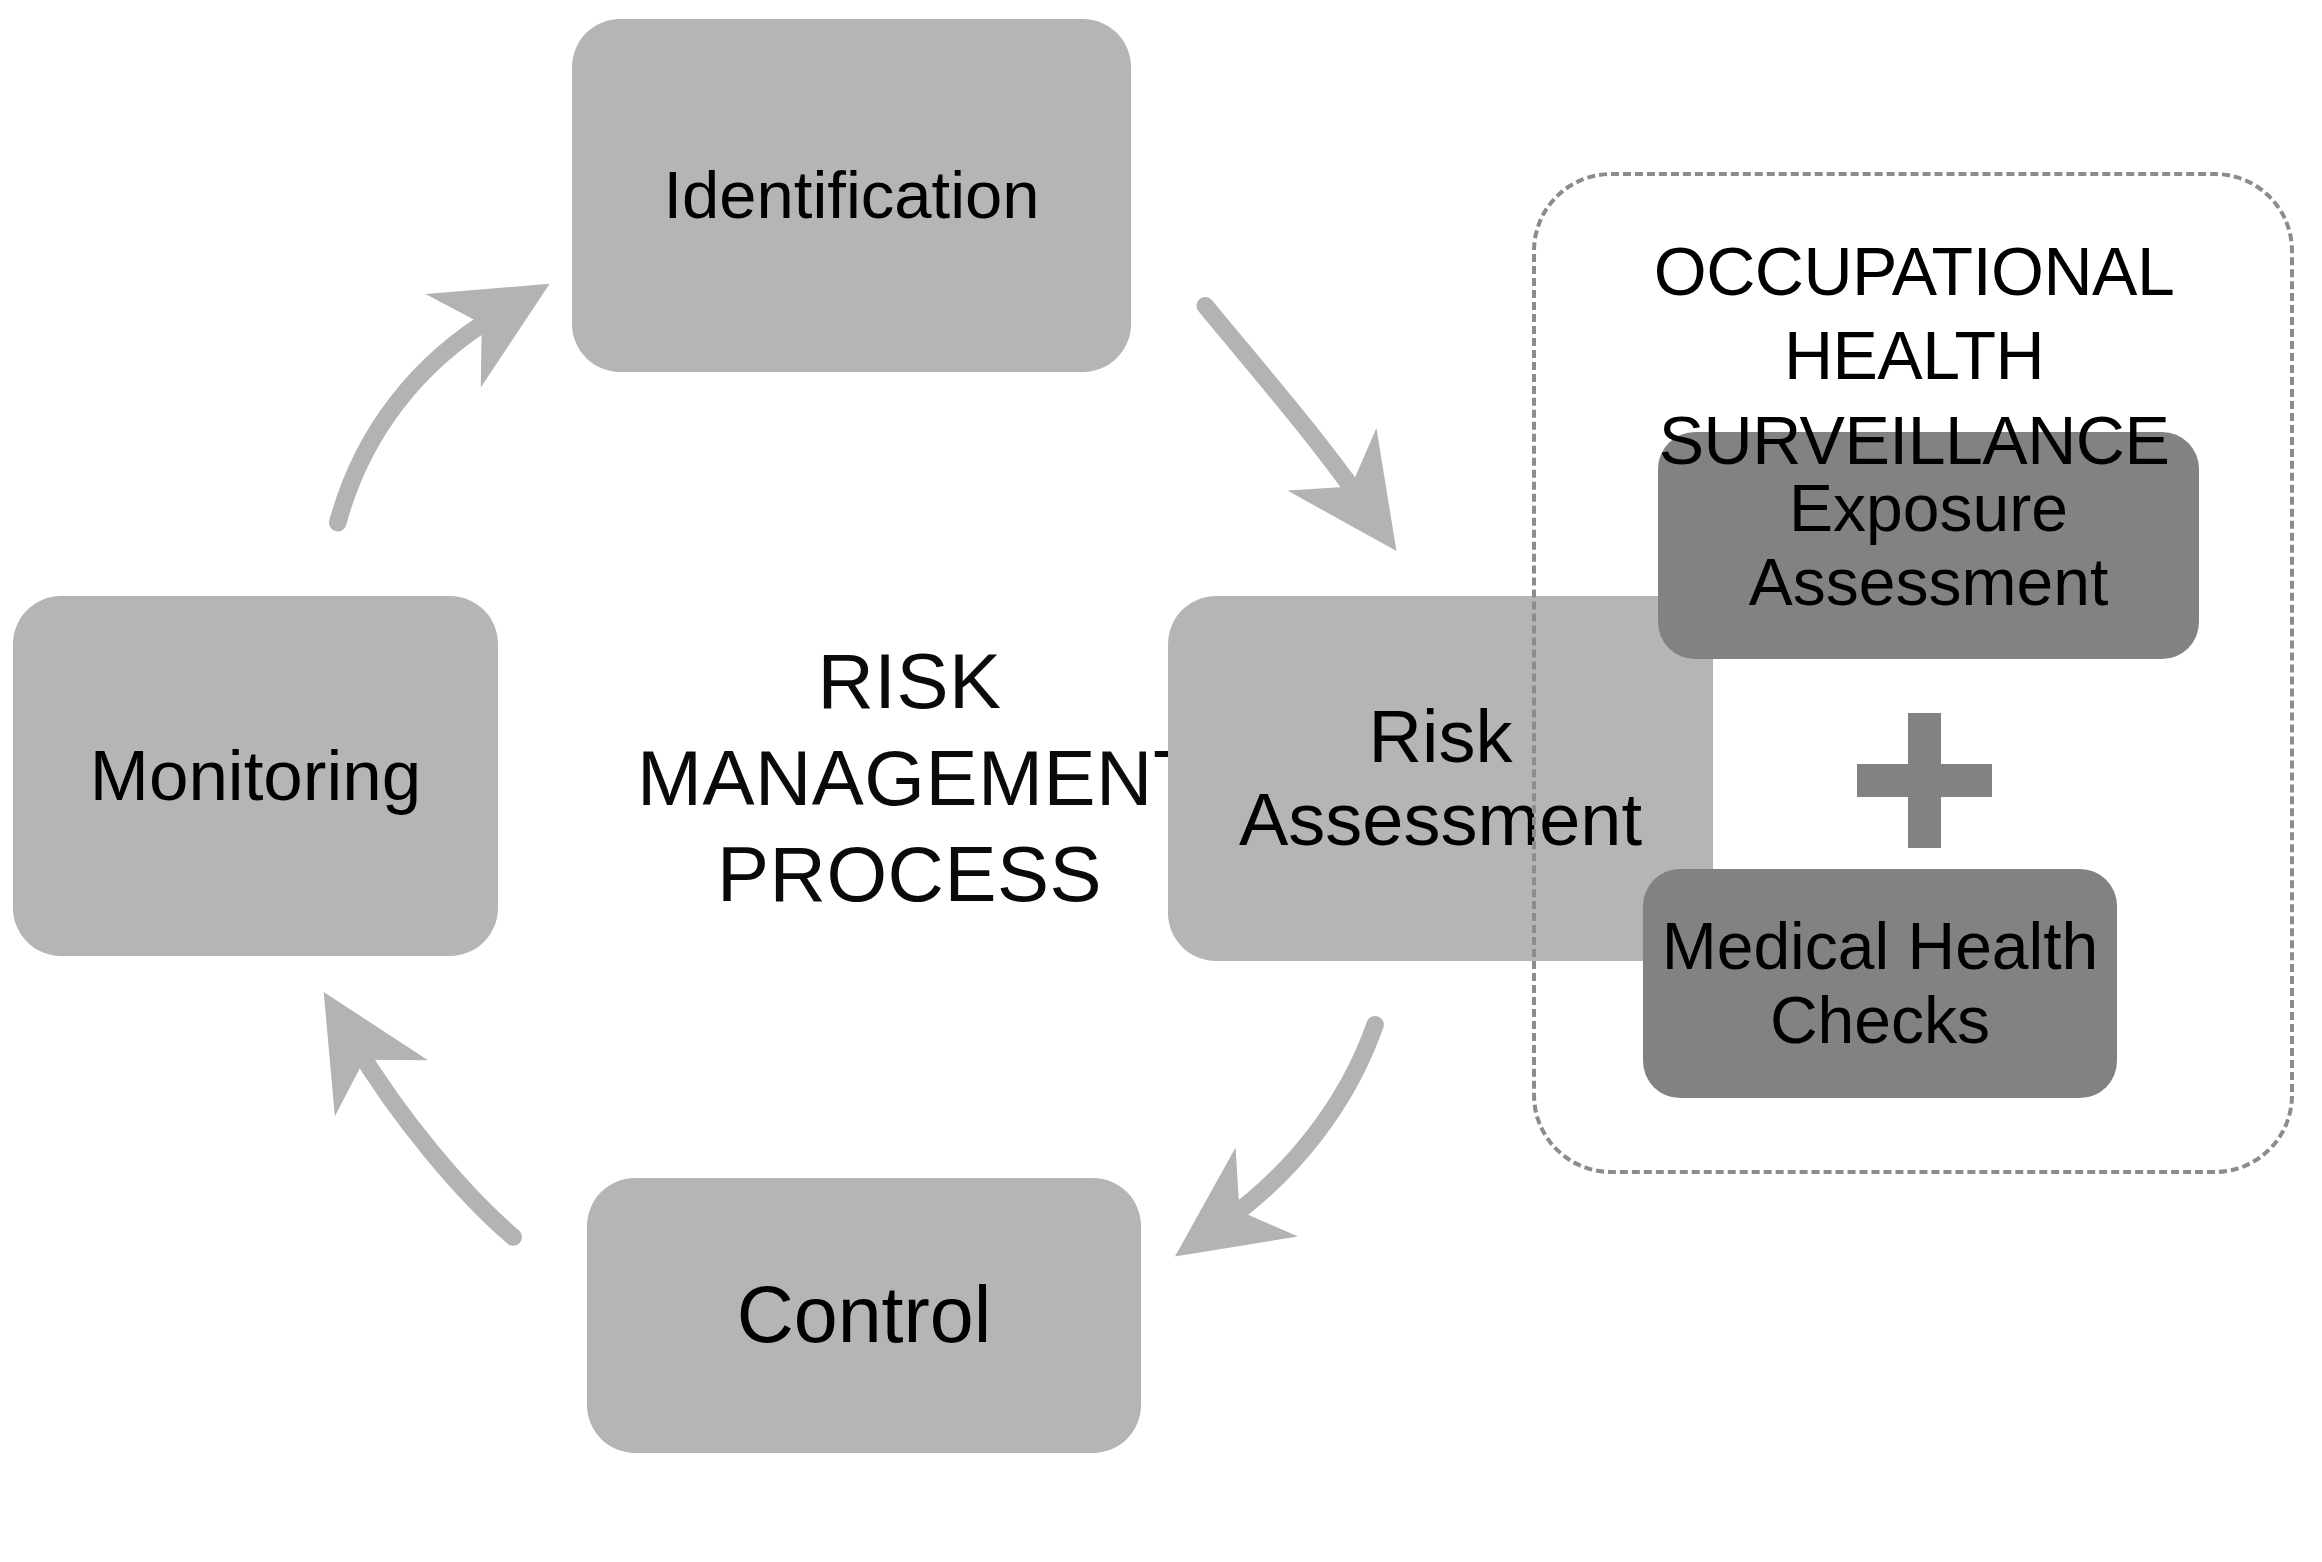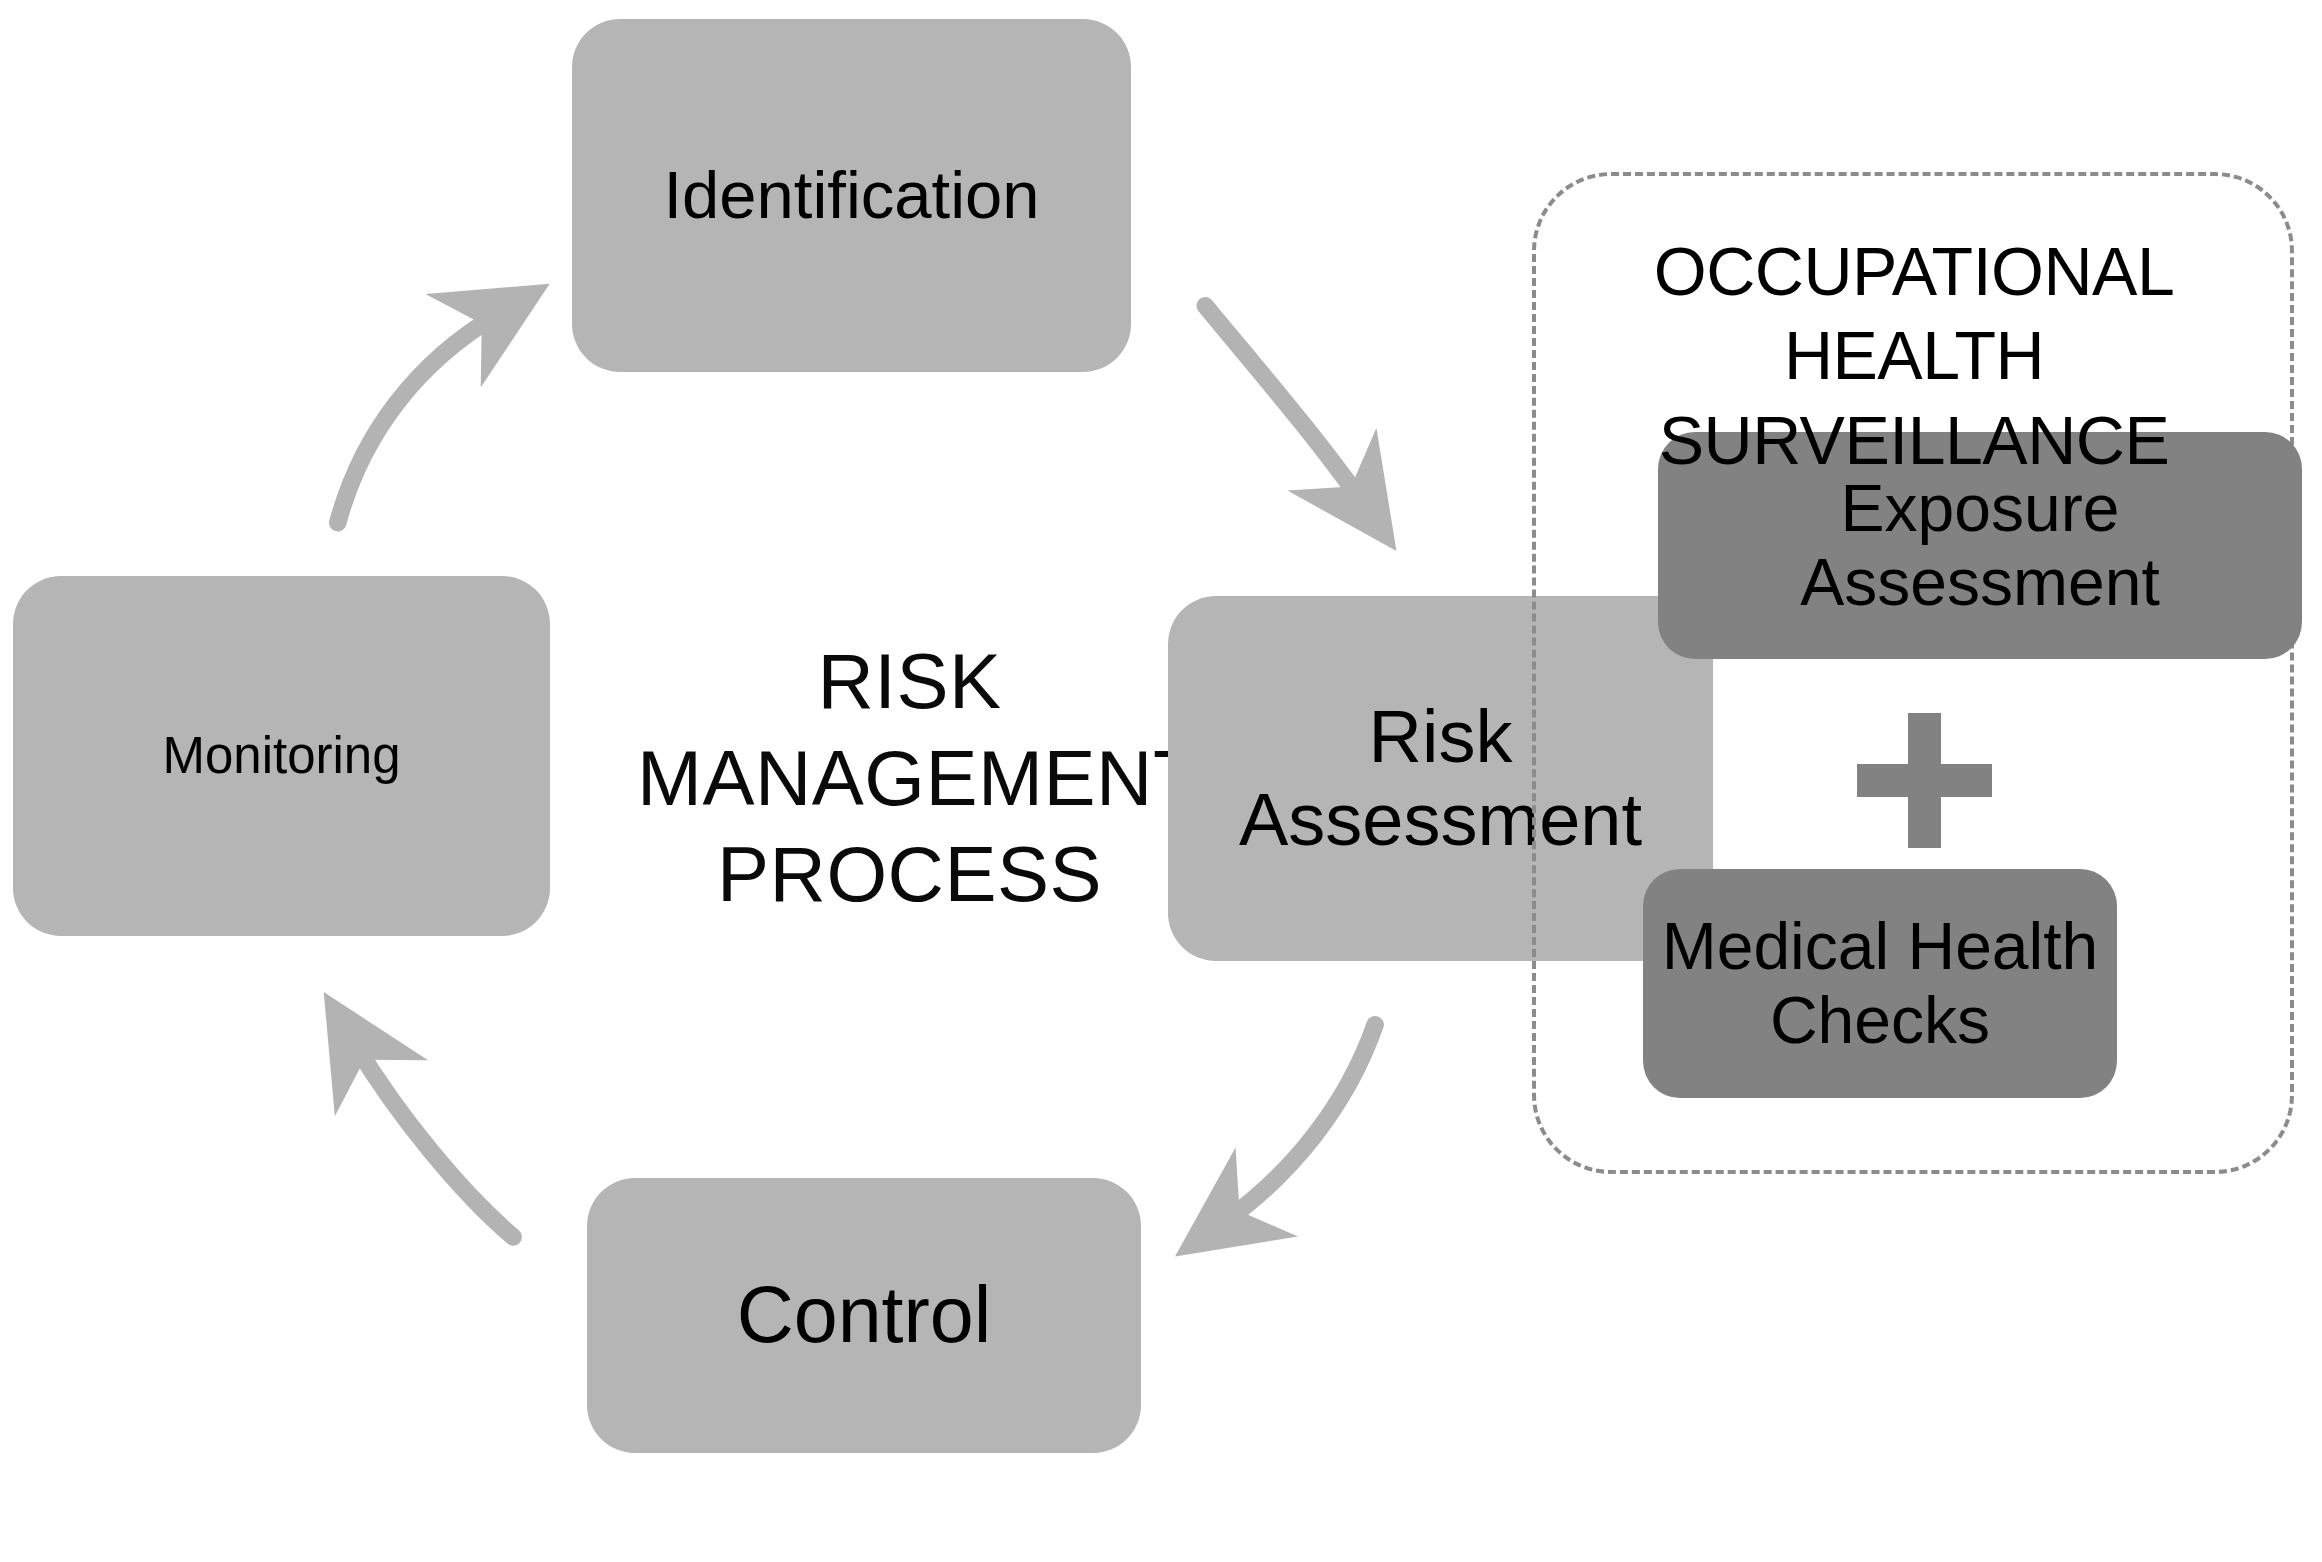--- a/index.html
+++ b/index.html
@@ -39,38 +39,38 @@
     border-radius: 37px;
   }
 
   
   #box-identification {
     left: 572px;  top: 18.5px;
     width: 559px; height: 353px;
     font-size: 67px;
   }
   #box-monitoring {
-    left: 13px;   top: 576px;
-    width: 537px; height: 360px;
-    font-size: 51px;
+    left: 13px;   top: 596px;
+    width: 485px; height: 360px;
+    font-size: 71px;
   }
   #box-control {
     left: 587px;  top: 1178px;
     width: 554px; height: 275px;
     font-size: 79px;
   }
   #box-risk-assessment {
     left: 1168px; top: 596px;
     width: 545px; height: 365px;
     font-size: 74px;
     z-index: 3;
   }
   #box-exposure-assessment {
     left: 1658px; top: 432px;
-    width: 644px; height: 227px;
+    width: 541px; height: 227px;
     font-size: 66px;
     z-index: 6;
   }
   #box-medical-health-checks {
     left: 1643px; top: 869px;
     width: 474px; height: 229px;
     font-size: 66px;
     z-index: 6;
   }
 

